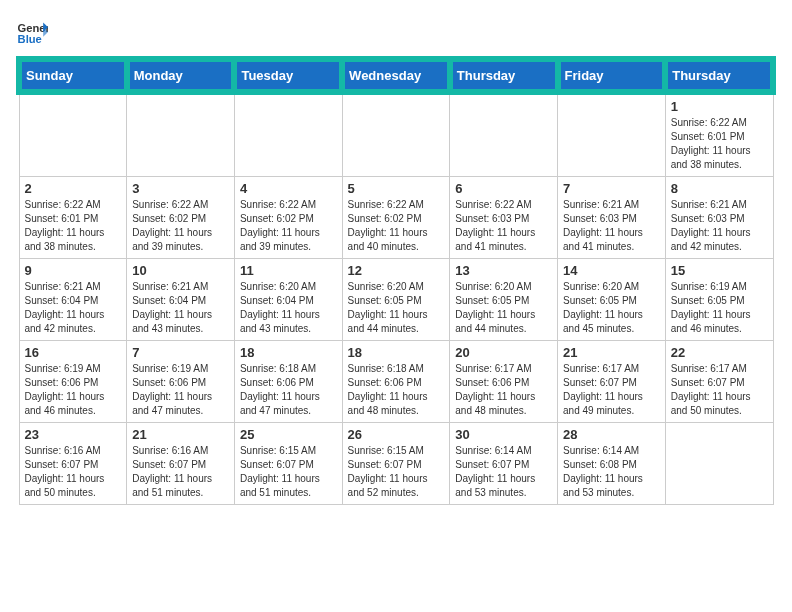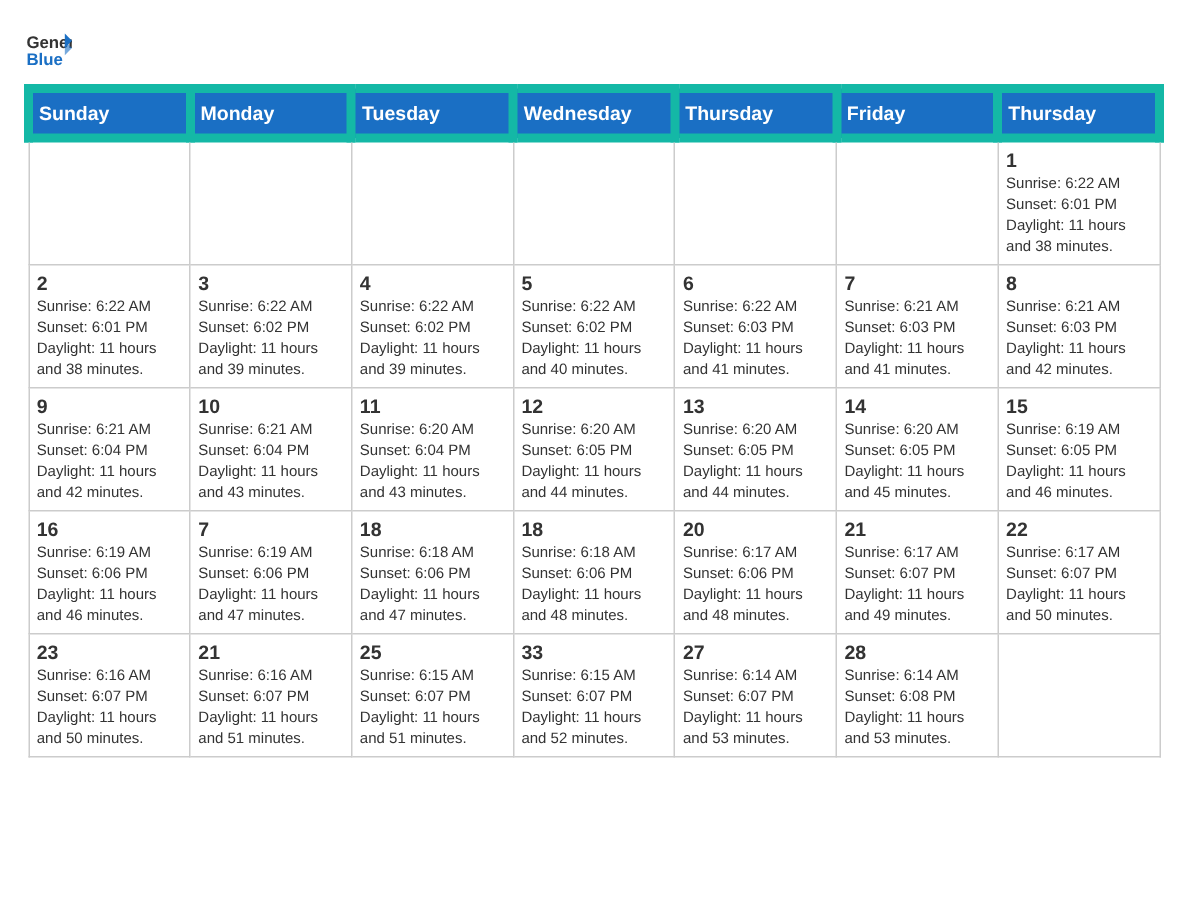--- a/index.html
+++ b/index.html
@@ -293,28 +293,28 @@
 and 51 minutes.</div>
         </td>
         <td>
           <span class="day-number">25</span>
           <div class="day-info" style="white-space: pre-line;">Sunrise: 6:15 AM
 Sunset: 6:07 PM
 Daylight: 11 hours
 and 51 minutes.</div>
         </td>
         <td>
-          <span class="day-number">33</span>
+          <span class="day-number">26</span>
           <div class="day-info" style="white-space: pre-line;">Sunrise: 6:15 AM
 Sunset: 6:07 PM
 Daylight: 11 hours
 and 52 minutes.</div>
         </td>
         <td>
-          <span class="day-number">27</span>
+          <span class="day-number">30</span>
           <div class="day-info" style="white-space: pre-line;">Sunrise: 6:14 AM
 Sunset: 6:07 PM
 Daylight: 11 hours
 and 53 minutes.</div>
         </td>
         <td>
           <span class="day-number">28</span>
           <div class="day-info" style="white-space: pre-line;">Sunrise: 6:14 AM
 Sunset: 6:08 PM
 Daylight: 11 hours

